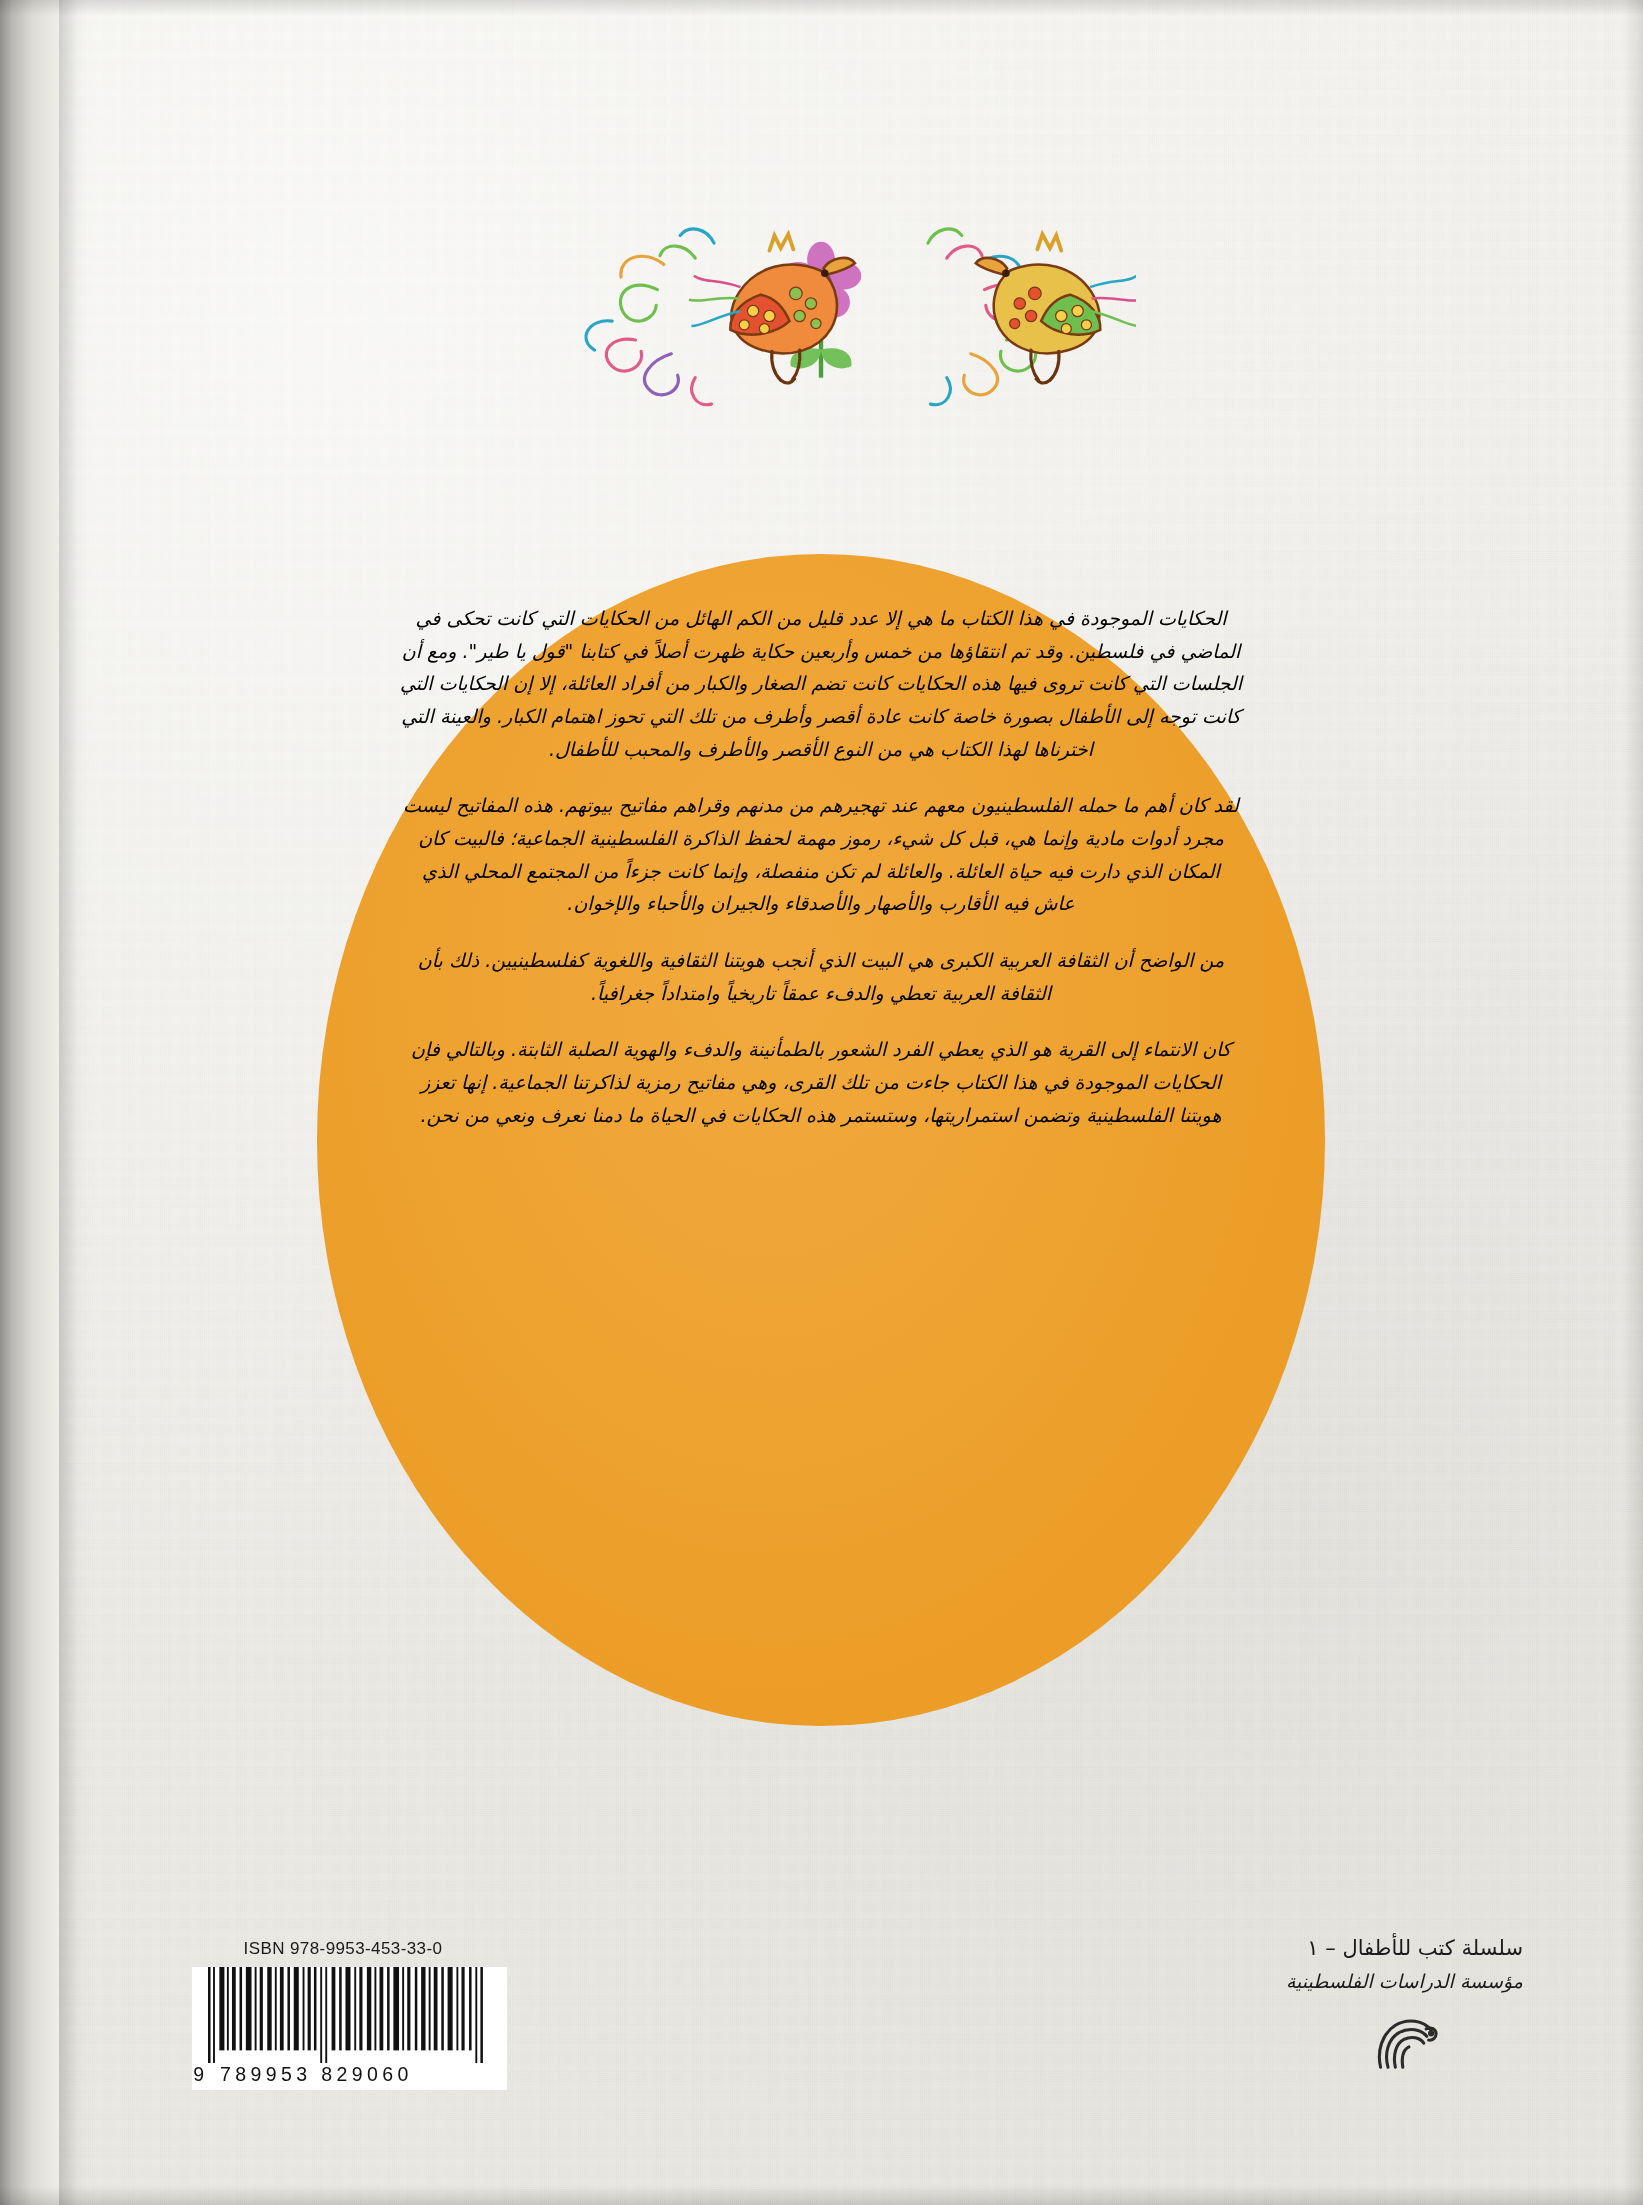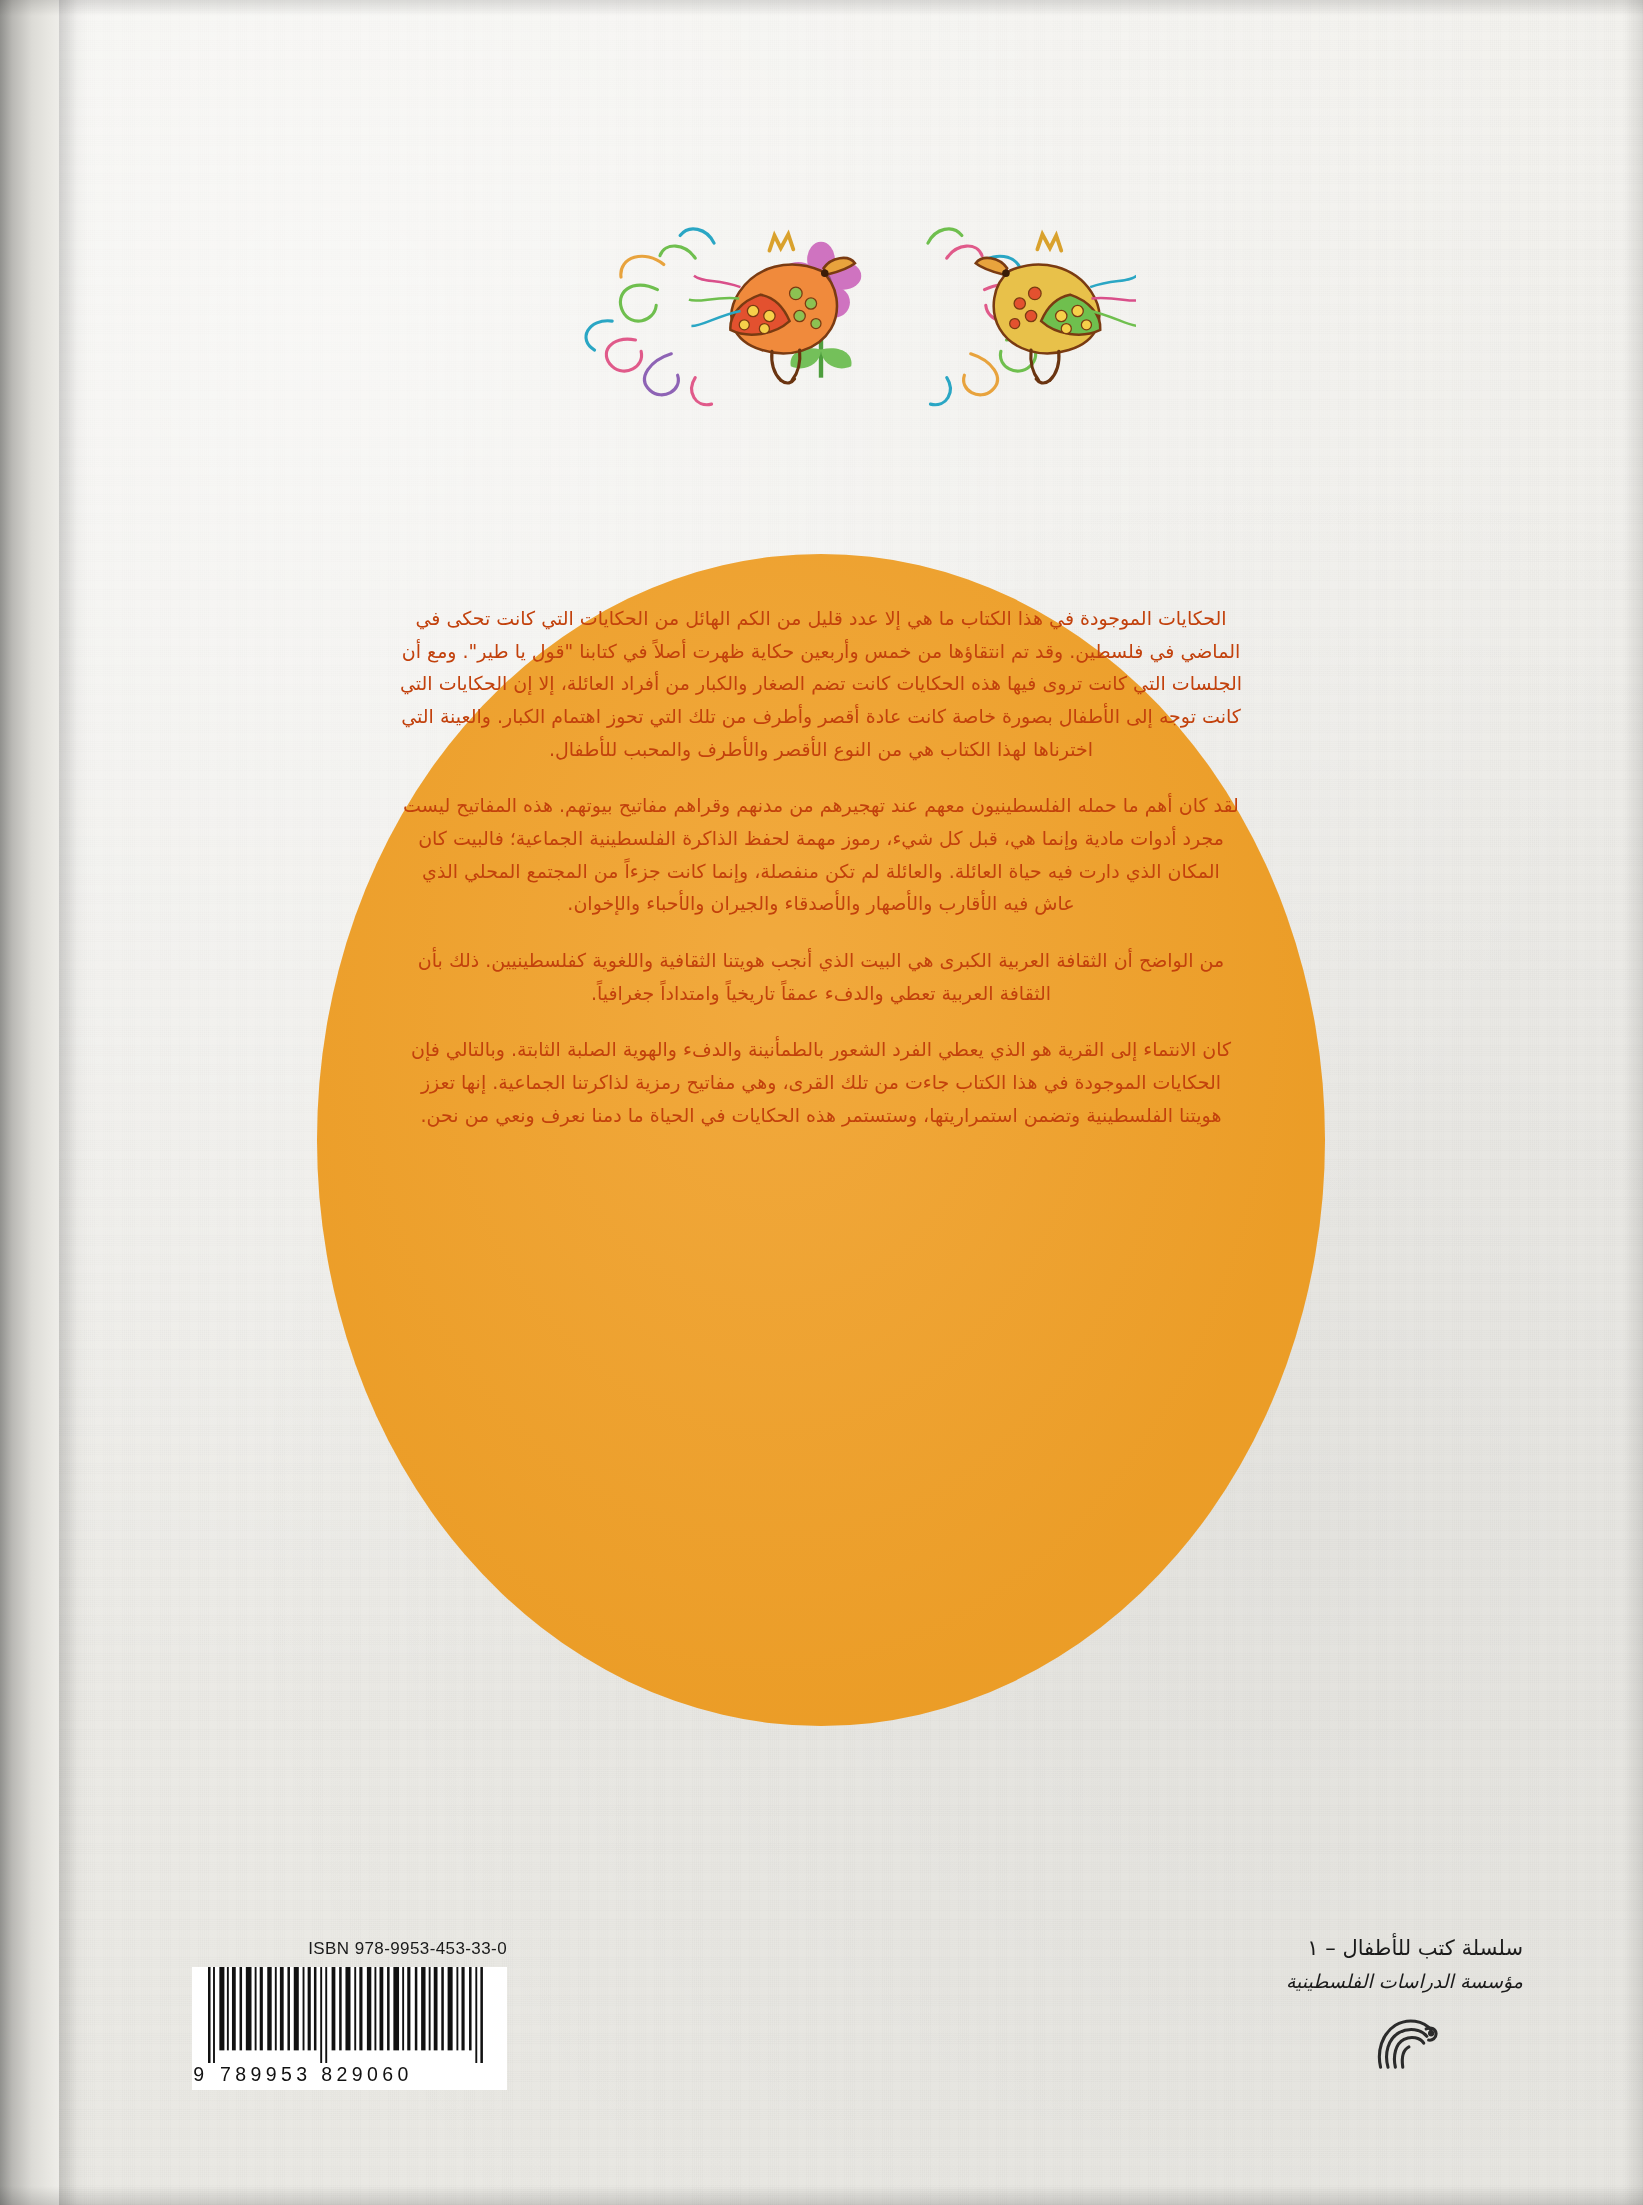--- a/index.html
+++ b/index.html
@@ -97,25 +97,26 @@
     background: radial-gradient(ellipse at 45% 35%, rgba(255,255,255,0.10), rgba(0,0,0,0.02) 70%);
   }
 
   .oval-text {
     position: absolute;
     left: 50%;
     transform: translateX(-50%);
     top: 602px;
     width: 844px;
     text-align: center;
-    color: #c2410c;
+    color: #000000;
     font-size: 19px;
     line-height: 1.72;
     letter-spacing: 0.3px;
     direction: rtl;
+    font-style: italic;
   }
   .oval-text p {
     margin: 0 0 24px 0;
   }
   .oval-text p.block-1 { text-align: center; }
   .oval-text p.block-2,
   .oval-text p.block-3,
   .oval-text p.block-4 { text-align: center; }
 
   
@@ -125,21 +126,21 @@
     bottom: 115px;
     width: 328px;
   }
   .isbn-label {
     font-family: "Liberation Sans", sans-serif;
     font-size: 17px;
     color: #1a1a1a;
     letter-spacing: 0.4px;
     margin-bottom: 7.6px;
     direction: ltr;
-    text-align: right;
+    text-align: center;
   }
   .barcode-box {
     position: relative;
     width: 315px;
     height: 123px;
     background: #ffffff;
     direction: ltr;
   }
   .barcode-bars {
     position: absolute;

